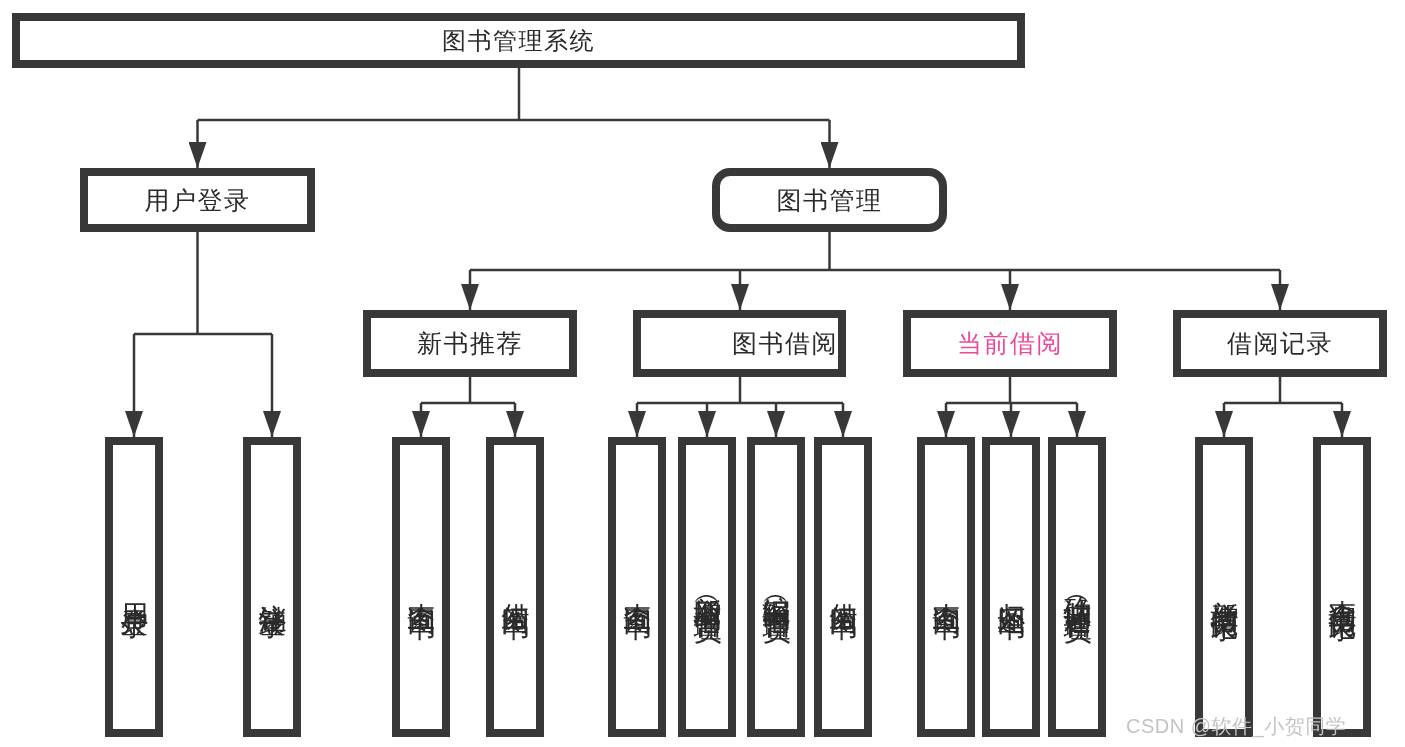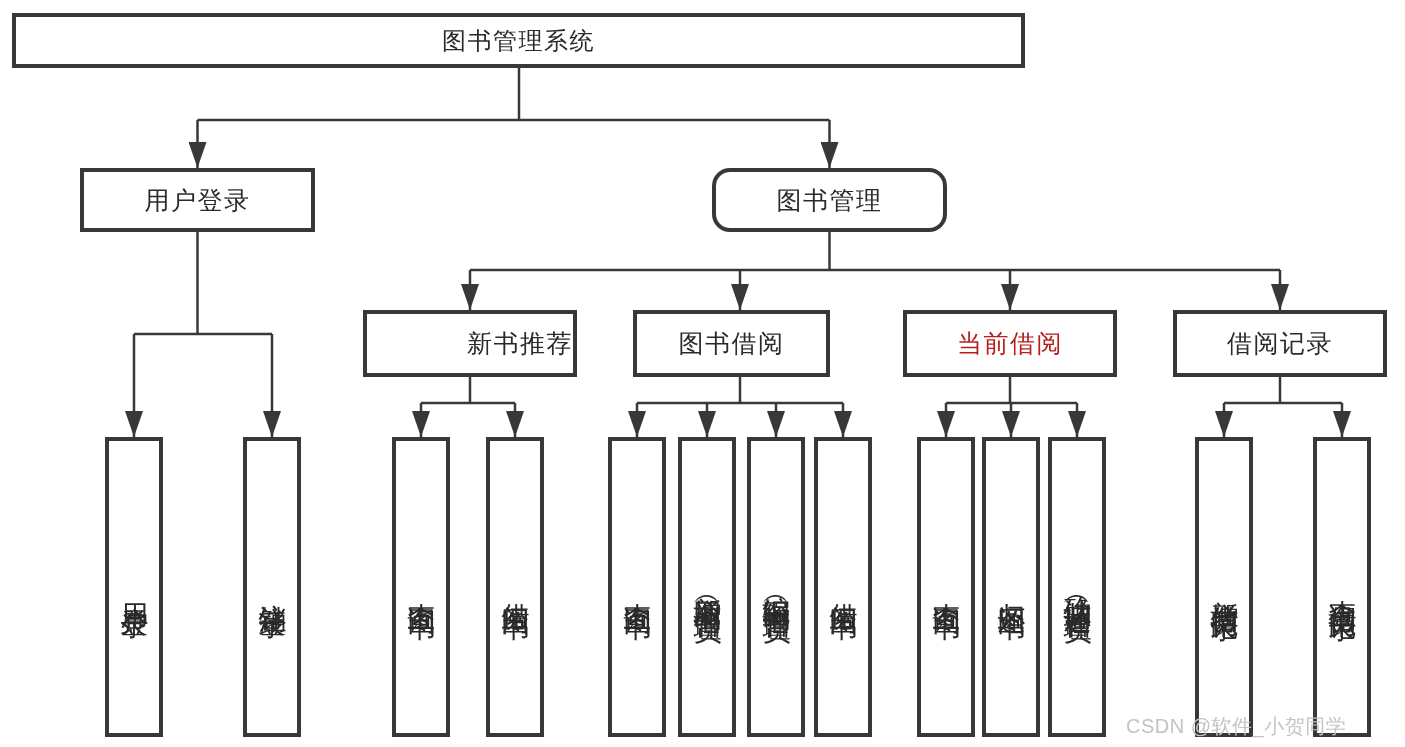--- a/index.html
+++ b/index.html
@@ -18,21 +18,21 @@
   .connectors {
     position: absolute;
     left: 0;
     top: 0;
     z-index: 1;
   }
   .box {
     position: absolute;
     box-sizing: border-box;
     background: #ffffff;
-    border: 4px solid #22c55e;
+    border: 8px solid #22c55e;
     display: flex;
     align-items: center;
     justify-content: center;
     z-index: 2;
   }
   .hlabel {
     font-size: 25px;
     color: #2a2a2a;
     letter-spacing: 1.5px;
     white-space: nowrap;
@@ -113,28 +113,28 @@
     <span class="hlabel" style="color: rgb(42, 42, 42);">图书管理系统</span>
   </div>
 
   <div class="box" style="left: 80px; top: 168px; width: 235px; height: 64px; border-color: rgb(56, 56, 56);">
     <span class="hlabel" style="color: rgb(42, 42, 42);">用户登录</span>
   </div>
   <div class="box" style="left: 712px; top: 168px; width: 235px; height: 64px; border-color: rgb(56, 56, 56); border-radius: 18px;">
     <span class="hlabel" style="color: rgb(42, 42, 42);">图书管理</span>
   </div>
 
-  <div class="box" style="left: 363px; top: 310px; width: 214px; height: 67px; border-color: rgb(56, 56, 56); justify-content: flex-end;">
+  <div class="box" style="left: 363px; top: 310px; width: 214px; height: 67px; border-color: rgb(56, 56, 56);">
     <span class="hlabel" style="color: rgb(42, 42, 42);">新书推荐</span>
   </div>
-  <div class="box" style="left: 633px; top: 310px; width: 197px; height: 67px; border-color: rgb(56, 56, 56);">
+  <div class="box" style="left: 633px; top: 310px; width: 213px; height: 67px; border-color: rgb(56, 56, 56); justify-content: flex-end;">
     <span class="hlabel" style="color: rgb(42, 42, 42);">图书借阅</span>
   </div>
   <div class="box" style="left: 903px; top: 310px; width: 214px; height: 67px; border-color: rgb(56, 56, 56);">
-    <span class="hlabel" style="color: #b91c1c;">当前借阅</span>
+    <span class="hlabel" style="color: #ec4899;">当前借阅</span>
   </div>
   <div class="box" style="left: 1173px; top: 310px; width: 214px; height: 67px; border-color: rgb(56, 56, 56);">
     <span class="hlabel" style="color: rgb(42, 42, 42);">借阅记录</span>
   </div>
 
   <div class="box" style="left: 105px; top: 437px; width: 58px; height: 300px; border-color: rgb(56, 56, 56);">
     <span class="vtext" style="color: rgb(42, 42, 42);">用户登录</span>
   </div>
   <div class="box" style="left: 243px; top: 437px; width: 58px; height: 300px; border-color: rgb(56, 56, 56);">
     <span class="vtext" style="color: rgb(42, 42, 42);">注销登录</span>

